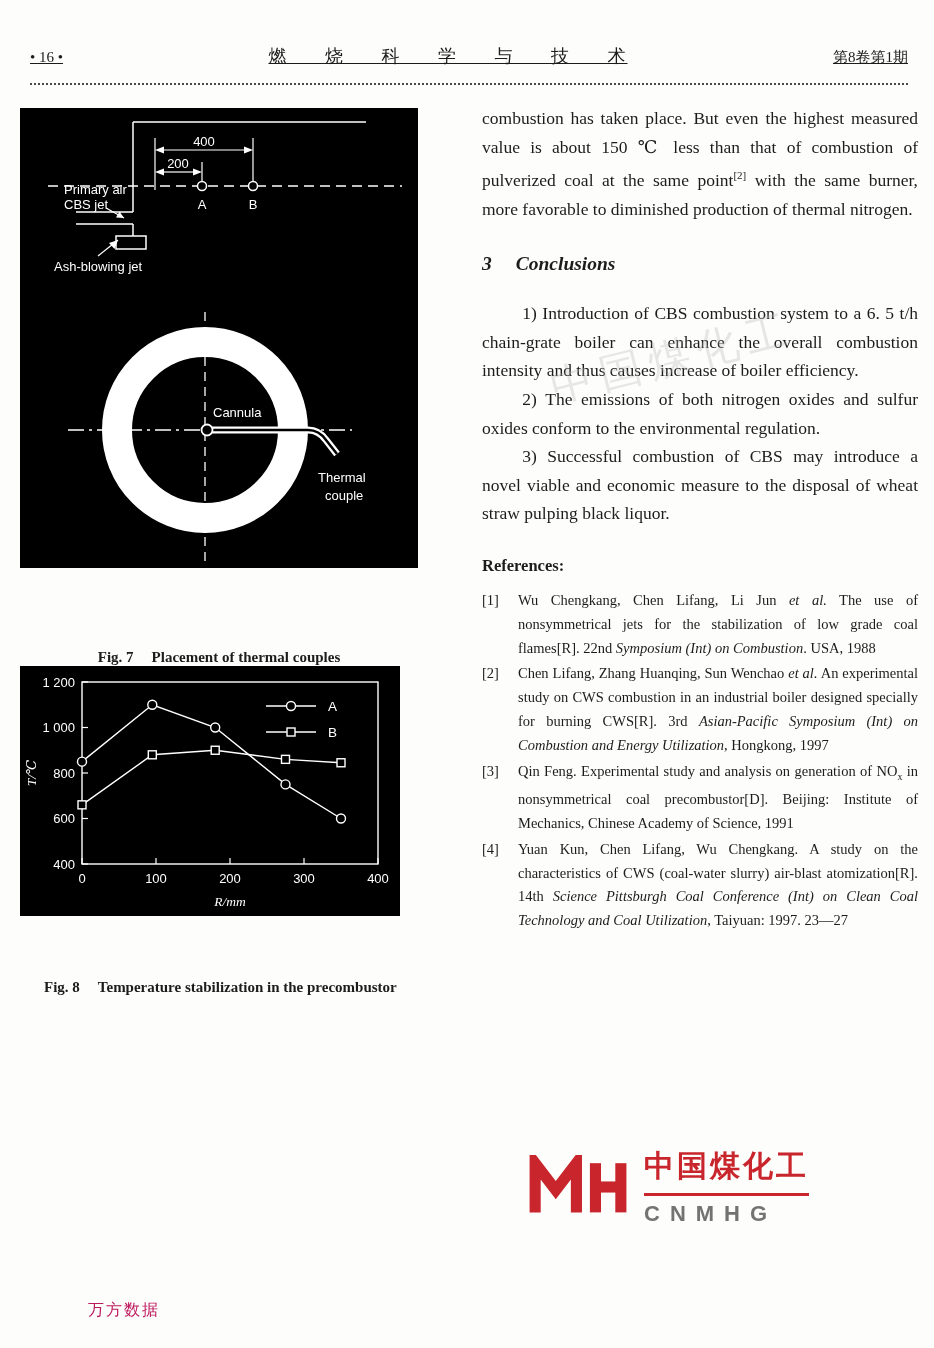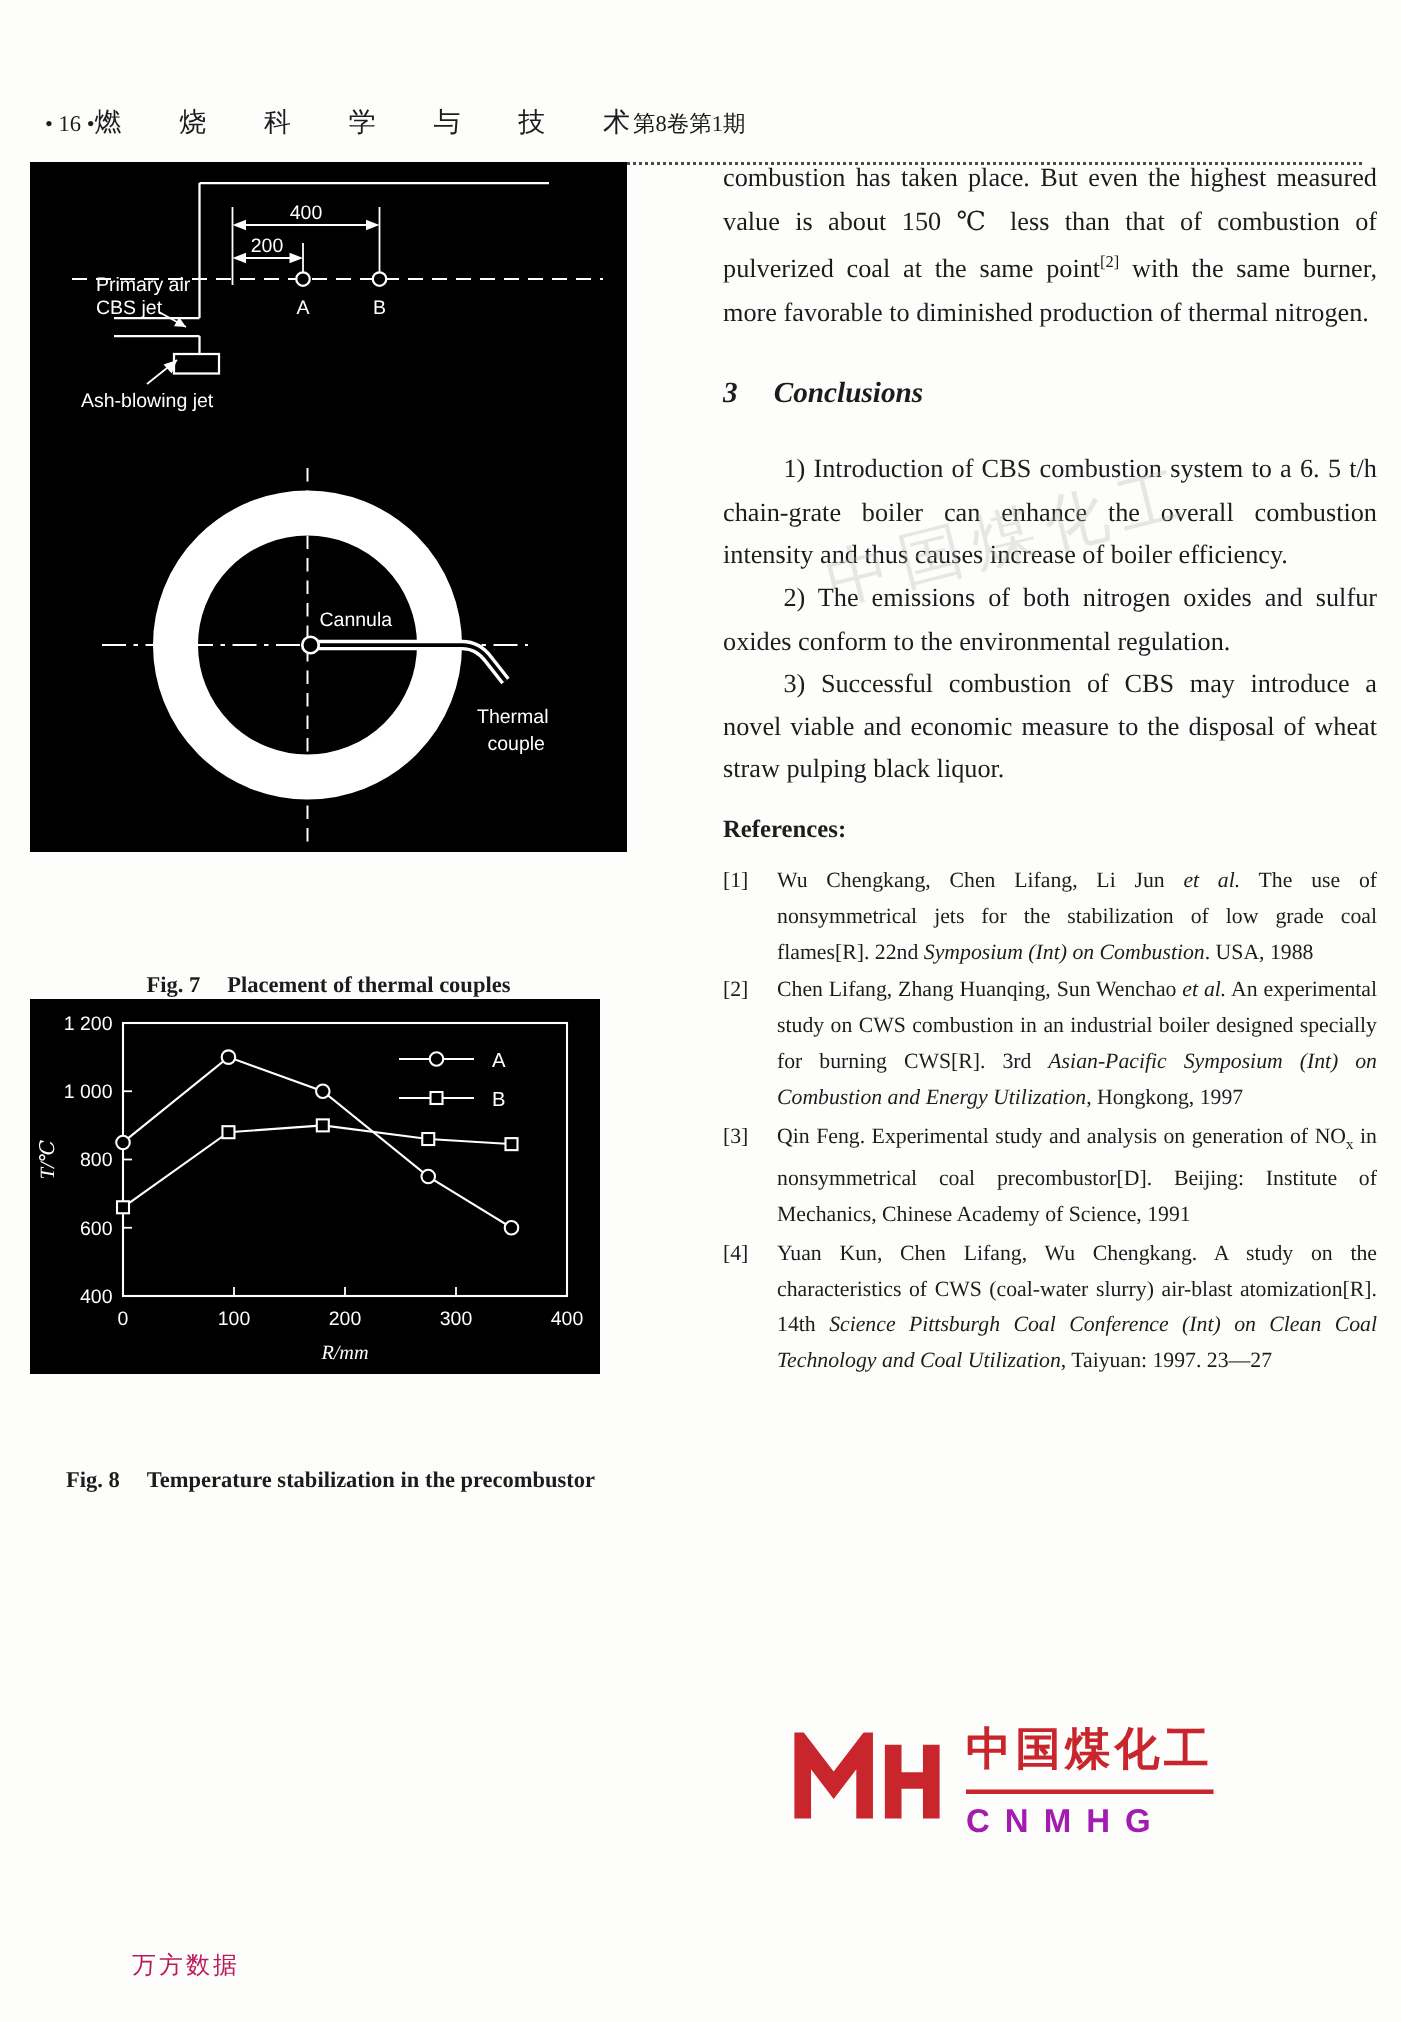--- a/index.html
+++ b/index.html
@@ -3,59 +3,59 @@
 <meta charset="utf-8">
 <style>
   * { margin:0; padding:0; box-sizing:border-box; }
   html,body { background:#e9e9e9; }
   .page {
     position:relative; width:934px; height:1348px; margin:0 auto;
     background:#fdfdfb; overflow:hidden;
     font-family:"Liberation Serif","DejaVu Serif",serif; color:#1c1c1c;
   }
   .header {
-    position:absolute; top:69px; left:30px; right:26px;
-    display:flex; align-items:baseline;
-    padding-bottom:15px; border-bottom:2px dotted #4a4a4a; font-size:15px;
+    position:absolute; top:44px; left:30px; right:26px;
+    display:flex; justify-content:space-between; align-items:baseline;
+    padding-bottom:15px; border-bottom:2px dotted #4a4a4a; font-size:15px;text-decoration:underline;
   }
   .journal-title { font-size:18px; word-spacing:30px; letter-spacing:2px; }
   .issue-info { font-size:15px; }
 
   .fig7-box { position:absolute; left:20px; top:108px; width:398px; height:460px; background:#000; }
   .fig8-box { position:absolute; left:20px; top:666px; width:380px; height:250px; background:#000; }
   .fig-caption { font-weight:bold; font-size:15px; }
   .fig7-caption { position:absolute; left:20px; top:649px; width:398px; text-align:center; }
   .fig8-caption { position:absolute; left:44px; top:979px; }
   .cap-label { margin-right:18px; }
 
   .right-col { position:absolute; left:482px; top:104px; width:436px; }
   .body-p { font-size:17.5px; line-height:28.6px; text-align:justify; }
   .body-p sup { font-size:11px; }
   .section-h { margin-top:30px; margin-bottom:24px; font-size:19.5px; font-weight:bold;font-style:italic; }
   .section-h .sec-num { margin-right:24px; }
   .concl p { font-size:17.5px; line-height:28.6px; text-align:justify; text-indent:2.3em; }
-  .refs-h { margin-top:16px; margin-bottom:13px; font-size:16.5px; font-weight:bold; }
+  .refs-h { margin-top:28px; margin-bottom:13px; font-size:16.5px; font-weight:bold; }
   .ref-item { position:relative; padding-left:36px; font-size:14.5px; line-height:23.8px; text-align:justify; margin-bottom:2px; }
   .ref-label { position:absolute; left:0; top:0; }
   .it { font-style:italic; }
   sub { font-size:10px; }
 
   .watermark {
     position:absolute; left:548px; top:330px; transform:rotate(-14deg);
     font-size:42px; letter-spacing:8px; color:rgba(185,185,185,0.32);
     pointer-events:none; white-space:nowrap;
   }
 
   .logo { position:absolute; left:528px; top:1146px; display:flex; align-items:center; gap:16px; }
   .logo-text .cn {
     font-size:30px; font-weight:bold; color:#c8252c; letter-spacing:3px;
     padding-bottom:6px; border-bottom:3px solid #c8252c;
   }
   .logo-text .en {
-    font-size:22px; font-weight:bold; color:#a21caf; letter-spacing:10px;
+    font-size:22px; font-weight:bold; color:#737373; letter-spacing:10px;
     margin-top:5px; font-family:"Liberation Sans","DejaVu Sans",sans-serif;
   }
   .wanfang { position:absolute; left:88px; top:1300px; font-size:16px; color:#be185d; letter-spacing:2px; }
 </style>
 </head>
 <body>
 
 <div class="page">
 
   <div class="header">

